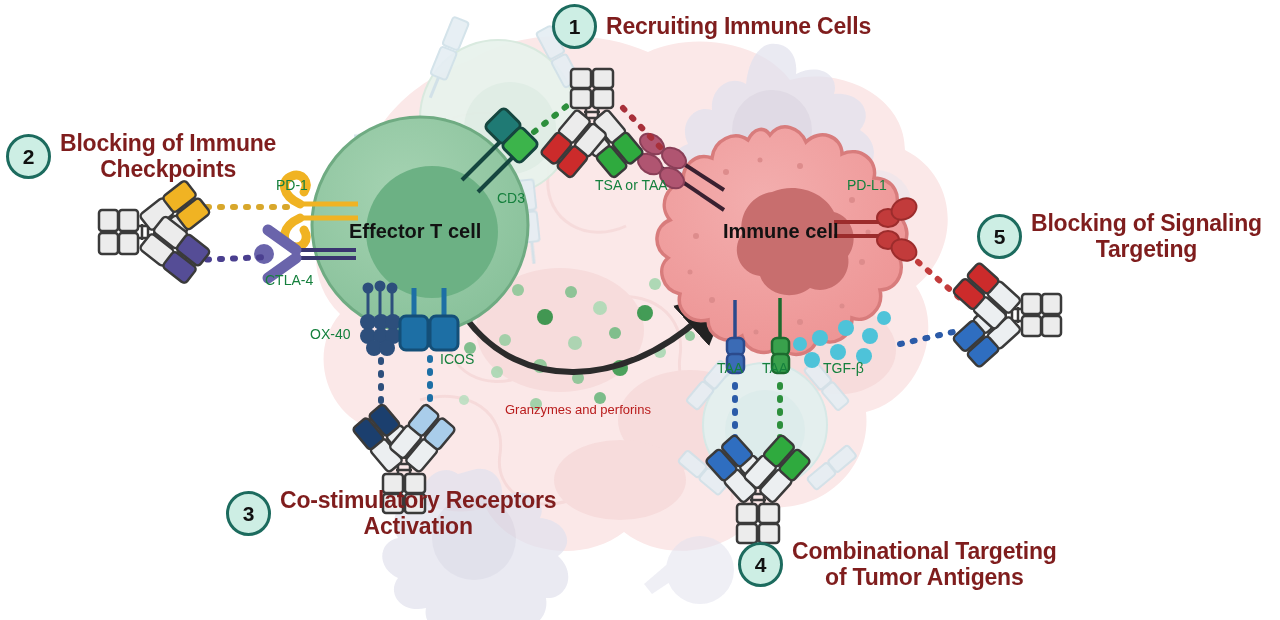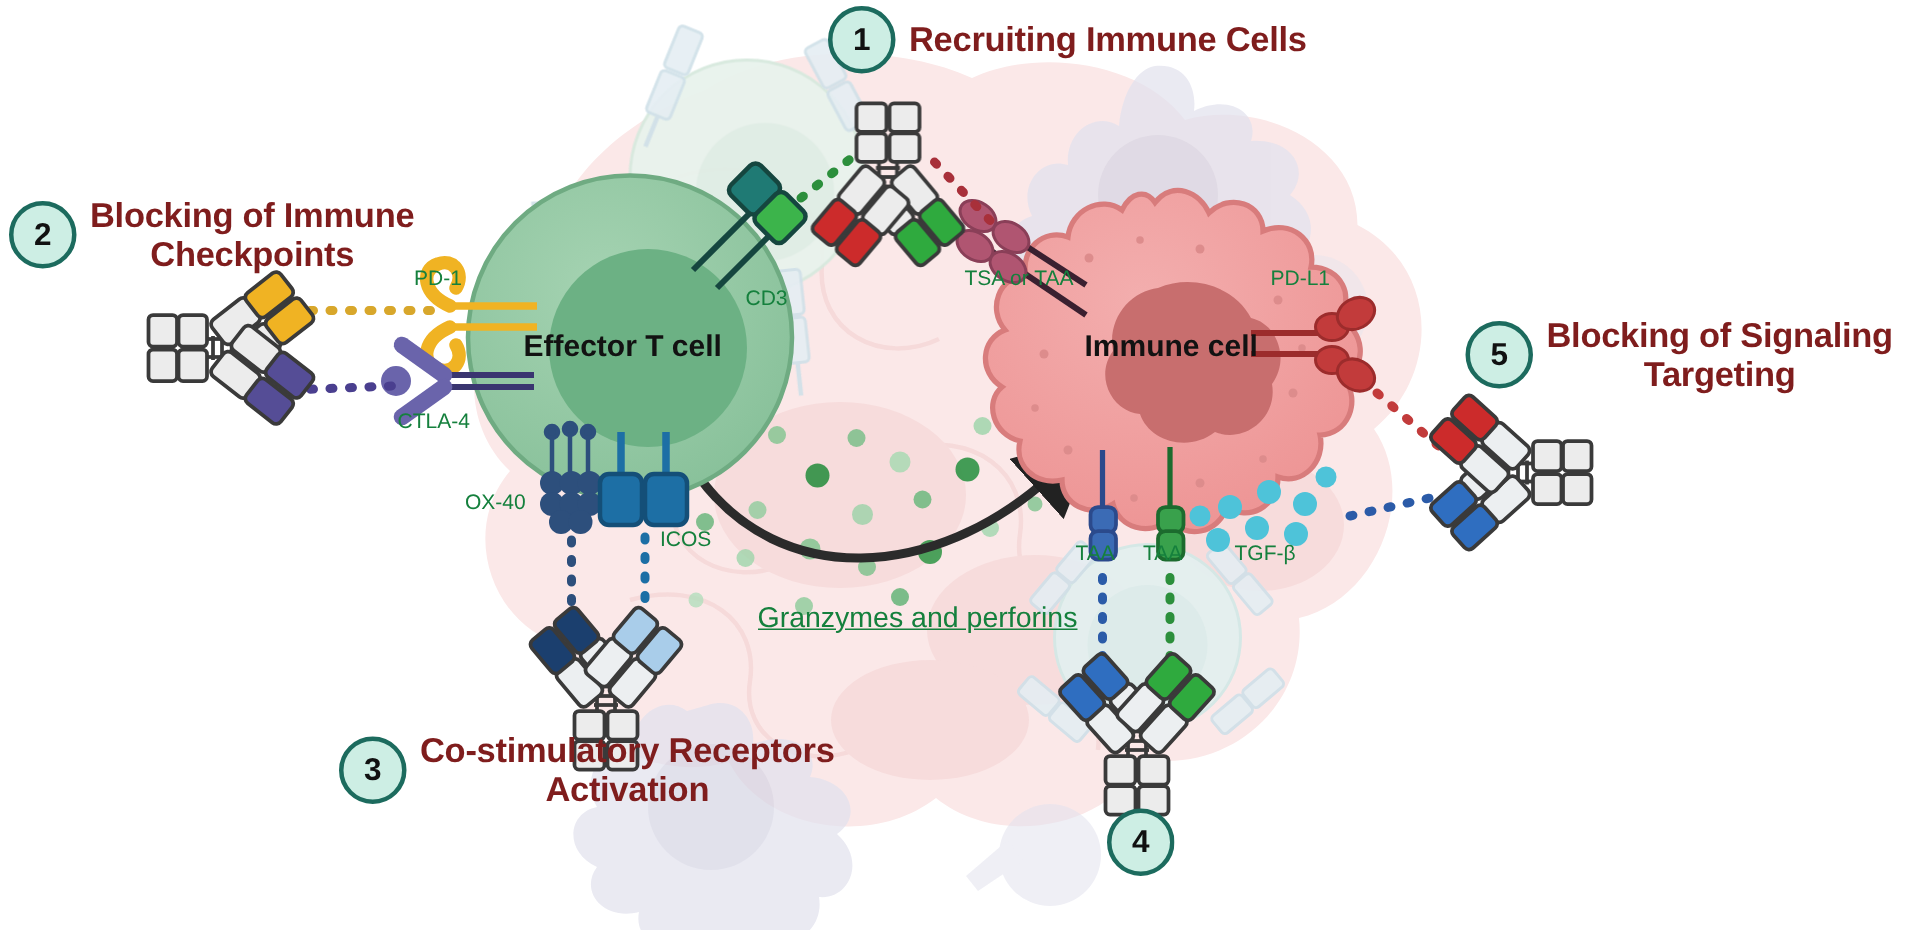--- a/index.html
+++ b/index.html
@@ -12,21 +12,21 @@
   .num-circle{width:39px;height:39px;min-width:39px;border-radius:50%;
       background:#cdeee4;border:3px solid #1c6b5e;
       display:flex;align-items:center;justify-content:center;
       font-size:21px;font-weight:bold;color:#111;}
   .callout-label{font-size:23px;font-weight:bold;color:#7f1d1d;
       line-height:1.12;letter-spacing:-0.2px;}
   .tc{text-align:center;}
   .cell-label{position:absolute;font-size:20px;font-weight:bold;color:#121212;
       white-space:nowrap;}
   .mol-label{position:absolute;font-size:14px;color:#15803d;white-space:nowrap;}
-  .gz-label{position:absolute;font-size:19px;color:#15803d;white-space:nowrap;text-decoration:underline;}
+  .gz-label{position:absolute;font-size:13px;color:#b91c1c;white-space:nowrap;}
 </style>
 </head>
 <body>
 
 <div id="stage">
 
   <svg class="layer" viewBox="0 0 1280 620">
     <defs>
       <radialGradient id="tcellGrad" cx="42%" cy="35%" r="72%">
         <stop offset="0%" stop-color="#a5d3b2"></stop>
@@ -488,39 +488,43 @@
   <div class="callout" style="left:226px; top:488px;">
     <div class="num-circle">3</div>
     <div class="callout-label tc">
       <div>Co-stimulatory Receptors</div>
       <div>Activation</div>
     </div>
   </div>
 
   <div class="callout" style="left:738px; top:539px;">
     <div class="num-circle">4</div>
+    <div class="callout-label tc">
+      <div>Combinational Targeting</div>
+      <div>of Tumor Antigens</div>
+    </div>
   </div>
 
   <div class="callout" style="left:977px; top:211px;">
     <div class="num-circle">5</div>
     <div class="callout-label tc">
       <div>Blocking of Signaling</div>
       <div>Targeting</div>
     </div>
   </div>
 
   <div class="cell-label" style="left:349px; top:220px;">Effector T cell</div>
   <div class="cell-label" style="left:723px; top:220px;">Immune cell</div>
 
   <div class="mol-label" style="left:276px; top:177px;">PD-1</div>
   <div class="mol-label" style="left:265px; top:272px;">CTLA-4</div>
   <div class="mol-label" style="left:497px; top:190px;">CD3</div>
   <div class="mol-label" style="left:310px; top:326px;">OX-40</div>
   <div class="mol-label" style="left:440px; top:331px;margin-top:20px;">ICOS</div>
-  <div class="mol-label" style="left:595px; top:177px;margin-left:48px;">TSA or TAA</div>
+  <div class="mol-label" style="left:595px; top:177px;">TSA or TAA</div>
   <div class="mol-label" style="left:847px; top:177px;">PD-L1</div>
   <div class="mol-label" style="left:717px; top:360px;">TAA</div>
   <div class="mol-label" style="left:762px; top:360px;">TAA</div>
   <div class="mol-label" style="left:823px; top:360px;">TGF-β</div>
 
   <div class="gz-label" style="left:505px; top:402px;">Granzymes and perforins</div>
 
 </div>
 
 </body></html>

